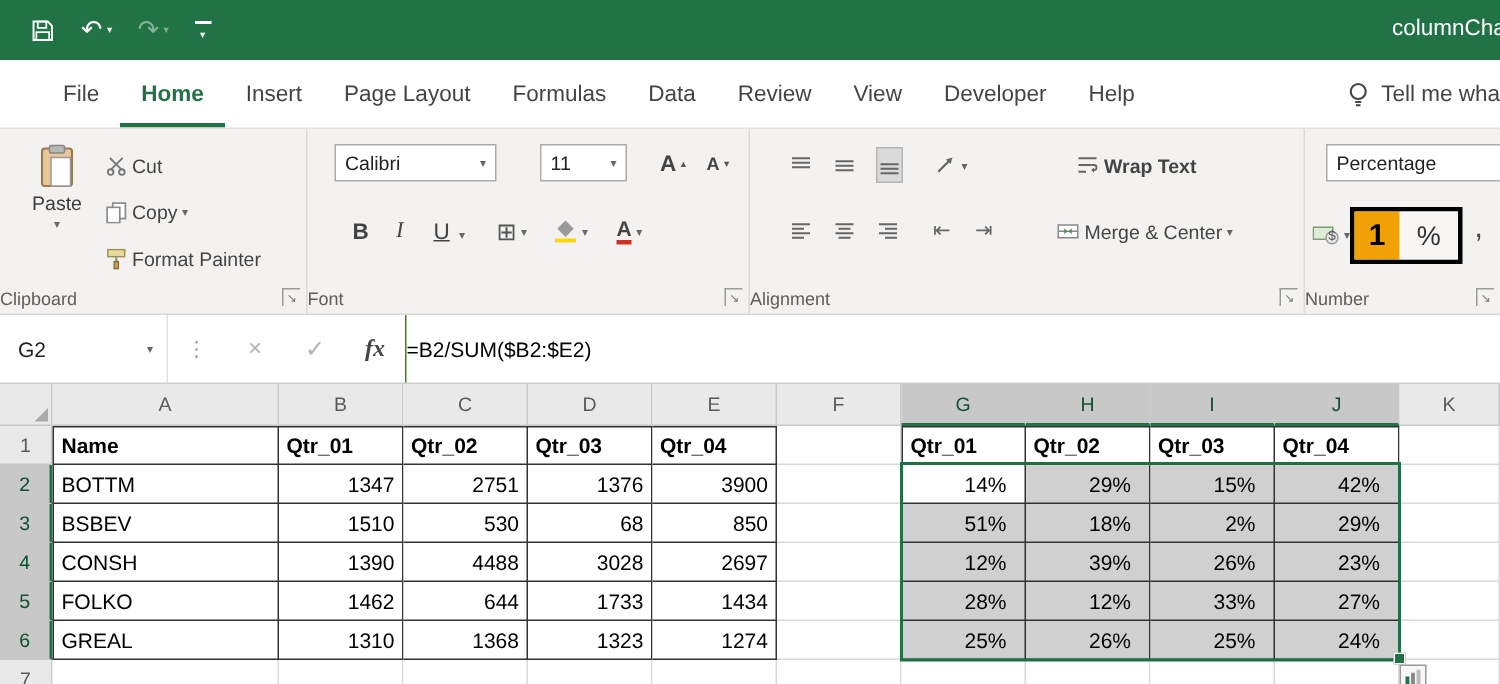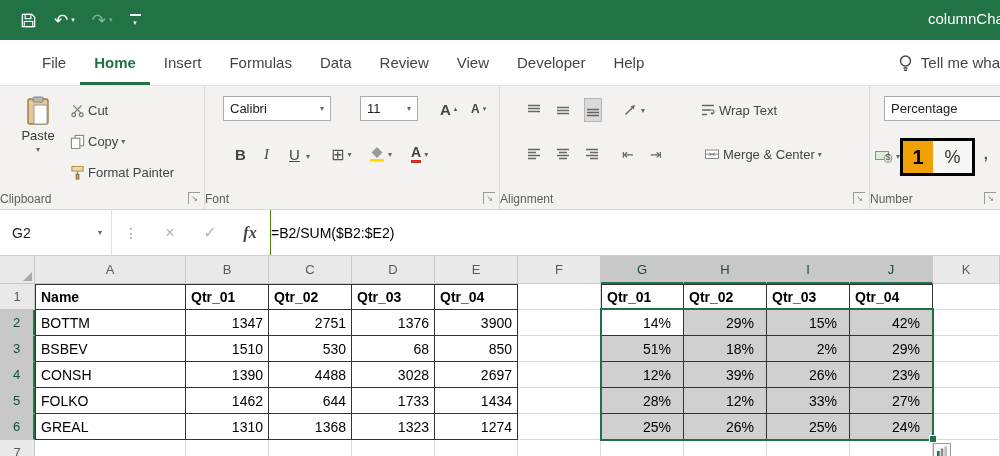--- a/index.html
+++ b/index.html
@@ -136,20 +136,21 @@
       </span>
     </span>
   </div>
   <div class="doc-title">columnCha</div>
 </div>
 
 <div class="tabrow">
   <div class="tab">File</div>
   <div class="tab active">Home</div>
   <div class="tab">Insert</div>
+  <div class="tab">Page Layout</div>
   <div class="tab">Formulas</div>
   <div class="tab">Data</div>
   <div class="tab">Review</div>
   <div class="tab">View</div>
   <div class="tab">Developer</div>
   <div class="tab">Help</div>
   <div class="tellme">
     <svg width="15" height="18" viewBox="0 0 15 18">
         <circle cx="7.5" cy="7" r="5" fill="none" stroke="#444" stroke-width="1.4"></circle>
         <path d="M5.5 14h4M6 16.2h3" stroke="#444" stroke-width="1.4"></path>
@@ -264,21 +265,21 @@
           <path d="M2 7.5h12M2 10.5h12M2 13.5h12" stroke="#666" stroke-width="1.4"></path>
         </svg>
     </div>
     <div class="libtn" style="left:122px; top:12px;">
       <svg width="16" height="16" viewBox="0 0 16 16">
           <path d="M3.5 12.5L11.5 4.5" stroke="#666" stroke-width="1.5"></path>
           <path d="M13 3l-4.4 1.3 3.1 3.1z" fill="#666"></path>
         </svg>
       <span class="cv">▾</span>
     </div>
-    <div class="libtn" style="left:200px; top:12px;">
+    <div class="libtn" style="left:217px; top:12px;font-weight:bold;">
       <svg width="16" height="16" viewBox="0 0 16 16">
           <path d="M2 3.5h12M2 8h8.5M2 12.5h5" stroke="#666" stroke-width="1.4" fill="none"></path>
           <path d="M10.5 8h2c2 0 2 3.4 0 3.4h-1.2" stroke="#666" stroke-width="1.2" fill="none"></path>
           <path d="M12.4 9.7l-2 1.7 2 1.7z" fill="#666"></path>
         </svg>
       <span>Wrap Text</span>
     </div>
     <div class="libtn" style="left:26px; top:56px;">
       <svg width="16" height="16" viewBox="0 0 16 16">
           <path d="M2 3.5h12M2 6.5h8M2 9.5h12M2 12.5h8" stroke="#666" stroke-width="1.4"></path>

